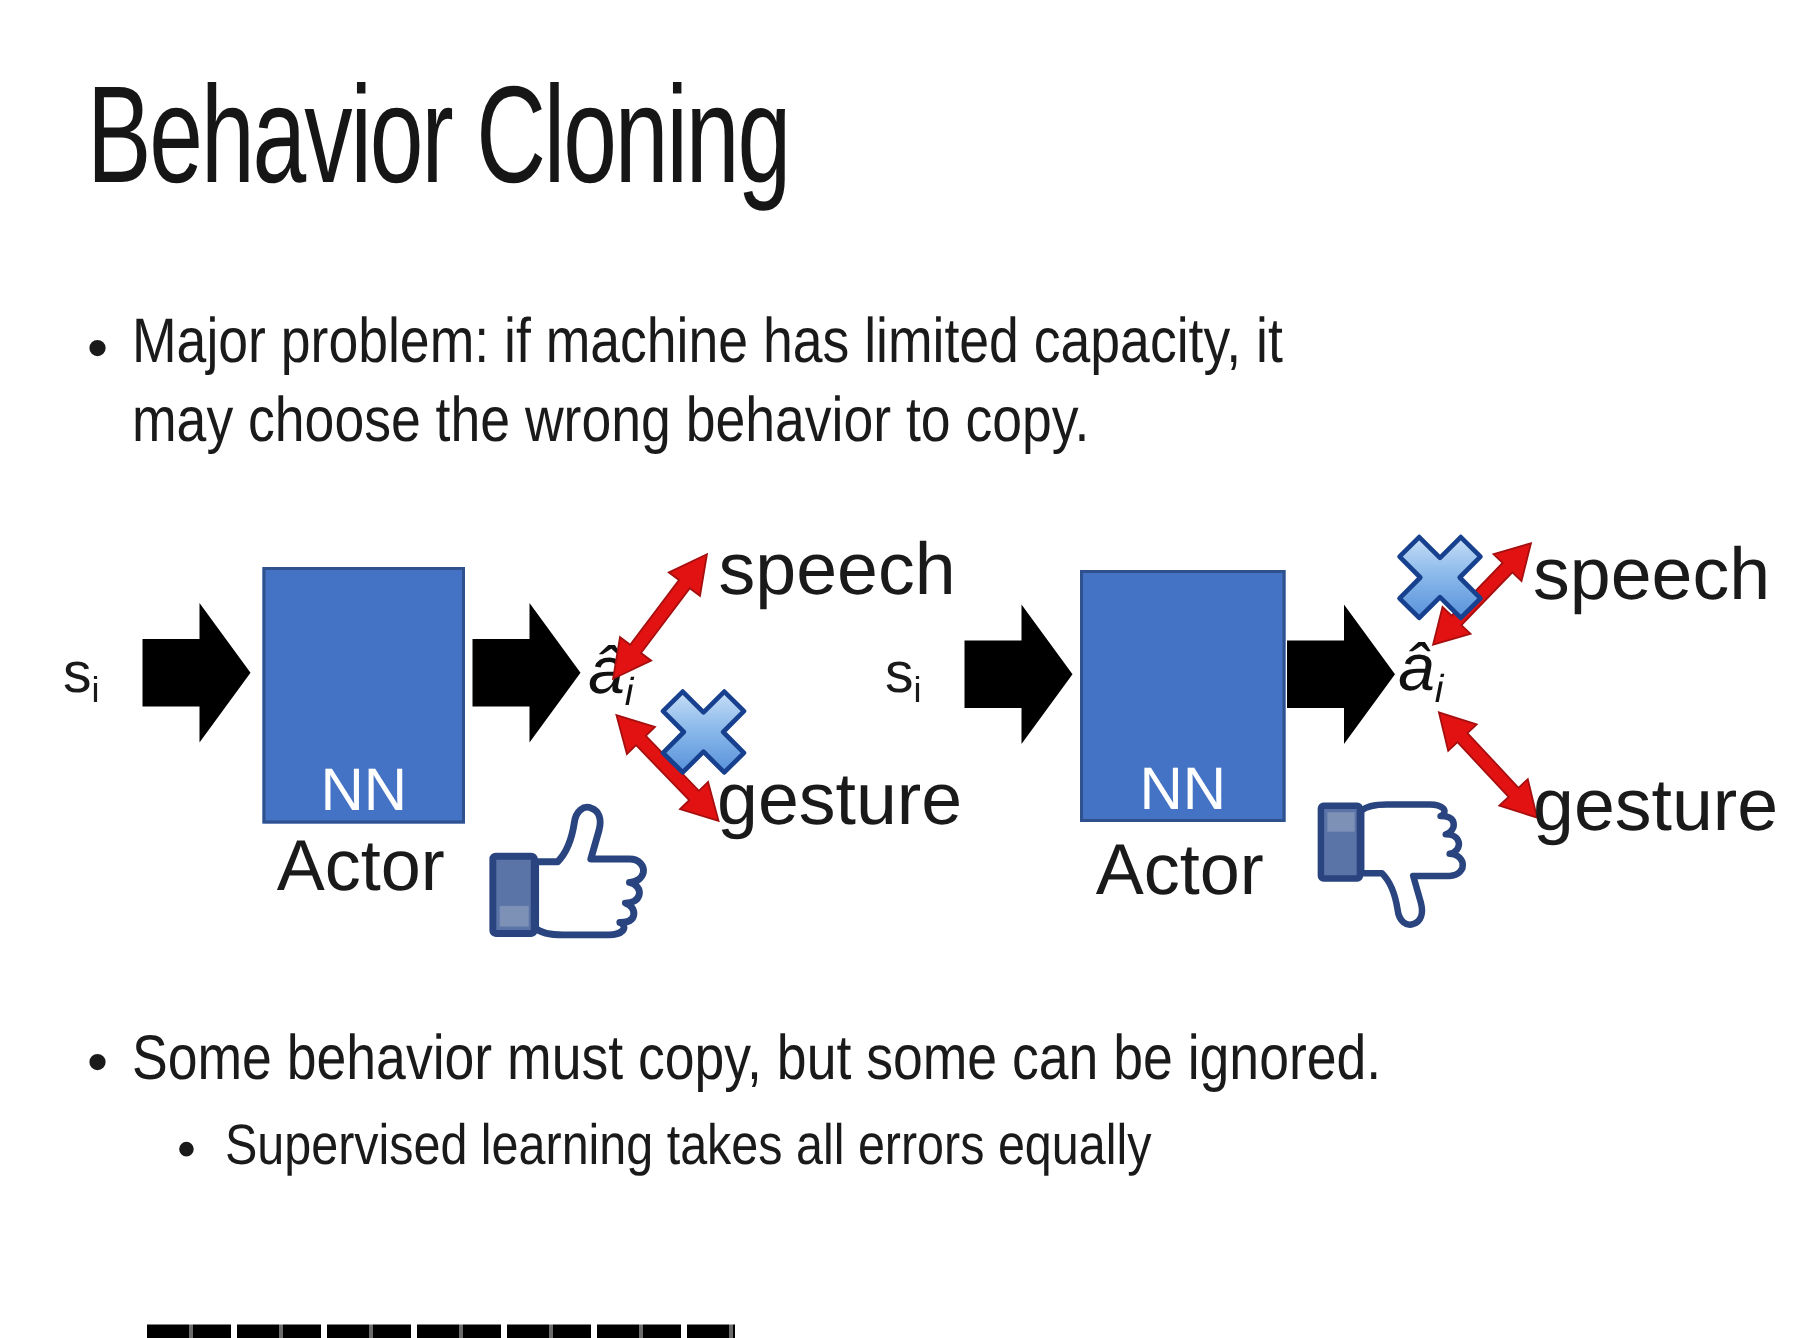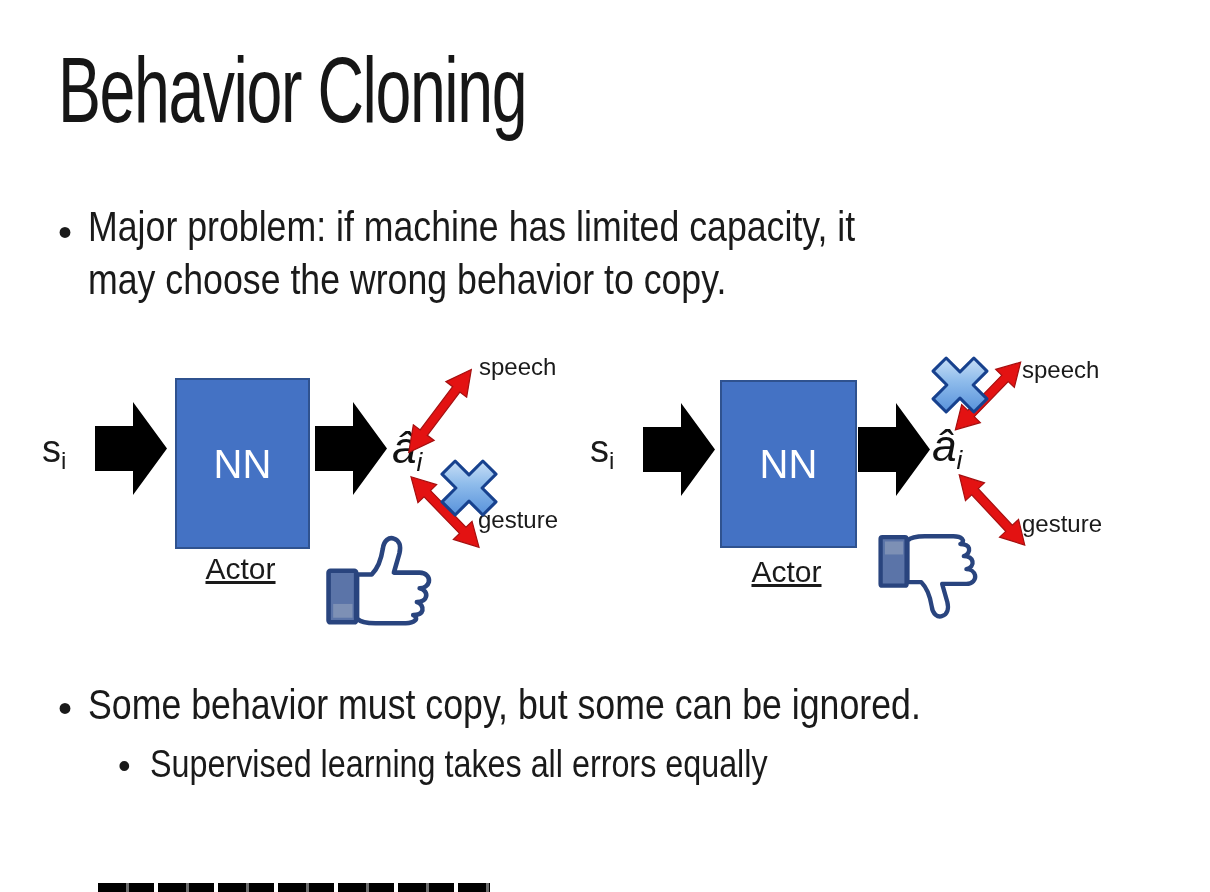--- a/index.html
+++ b/index.html
@@ -12,28 +12,28 @@
          transform:scaleX(0.70);transform-origin:0 0;white-space:nowrap;color:#161616;line-height:1.0;}
 
   
   .dot{font-size:40px;line-height:1;color:#1a1a1a;}
   .btext{font-size:42px;line-height:53px;transform:scaleX(0.85);transform-origin:0 0;
          white-space:nowrap;color:#1a1a1a;}
   .btext .bline{display:block;}
   .subtext{font-size:38px;line-height:48px;transform:scaleX(0.85);transform-origin:0 0;white-space:nowrap;}
 
   
-  .nn-box{background:#4472c4;border:2px solid #2f528f;display:flex;align-items:center;justify-content:center;}
+  .nn-box{background:#4472c4;border:2px solid #2f528f;display:flex;align-items:flex-end;justify-content:center;}
   .nn-label{color:#ffffff;font-size:40px;line-height:1;}
   .state-label{font-size:38px;line-height:1;}
   .state-label sub{font-size:24px;vertical-align:-7px;}
   .math{font-family:Liberation Sans, sans-serif;font-style:italic;font-size:44px;line-height:1;color:#111;}
   .math sub{font-size:26px;vertical-align:-8px;}
-  .lbl{font-size:24px;line-height:1.1;white-space:nowrap;}
-  .actor{font-size:30px;line-height:1;text-align:center;text-decoration:underline;}
+  .lbl{font-size:49px;line-height:1.1;white-space:nowrap;}
+  .actor{font-size:48px;line-height:1;text-align:center;}
   .darrow,.blockarrow,.cross,.thumb{position:absolute;overflow:visible;}
 
   
   .cutoff{left:98px;top:883px;width:392px;height:9px;
           background:repeating-linear-gradient(90deg,#000 0 28px,#6a6a6a 28px 31px,#000 31px 56px,#fff 56px 60px);}
 </style>
 </head>
 <body>
 
 <div class="stage">

